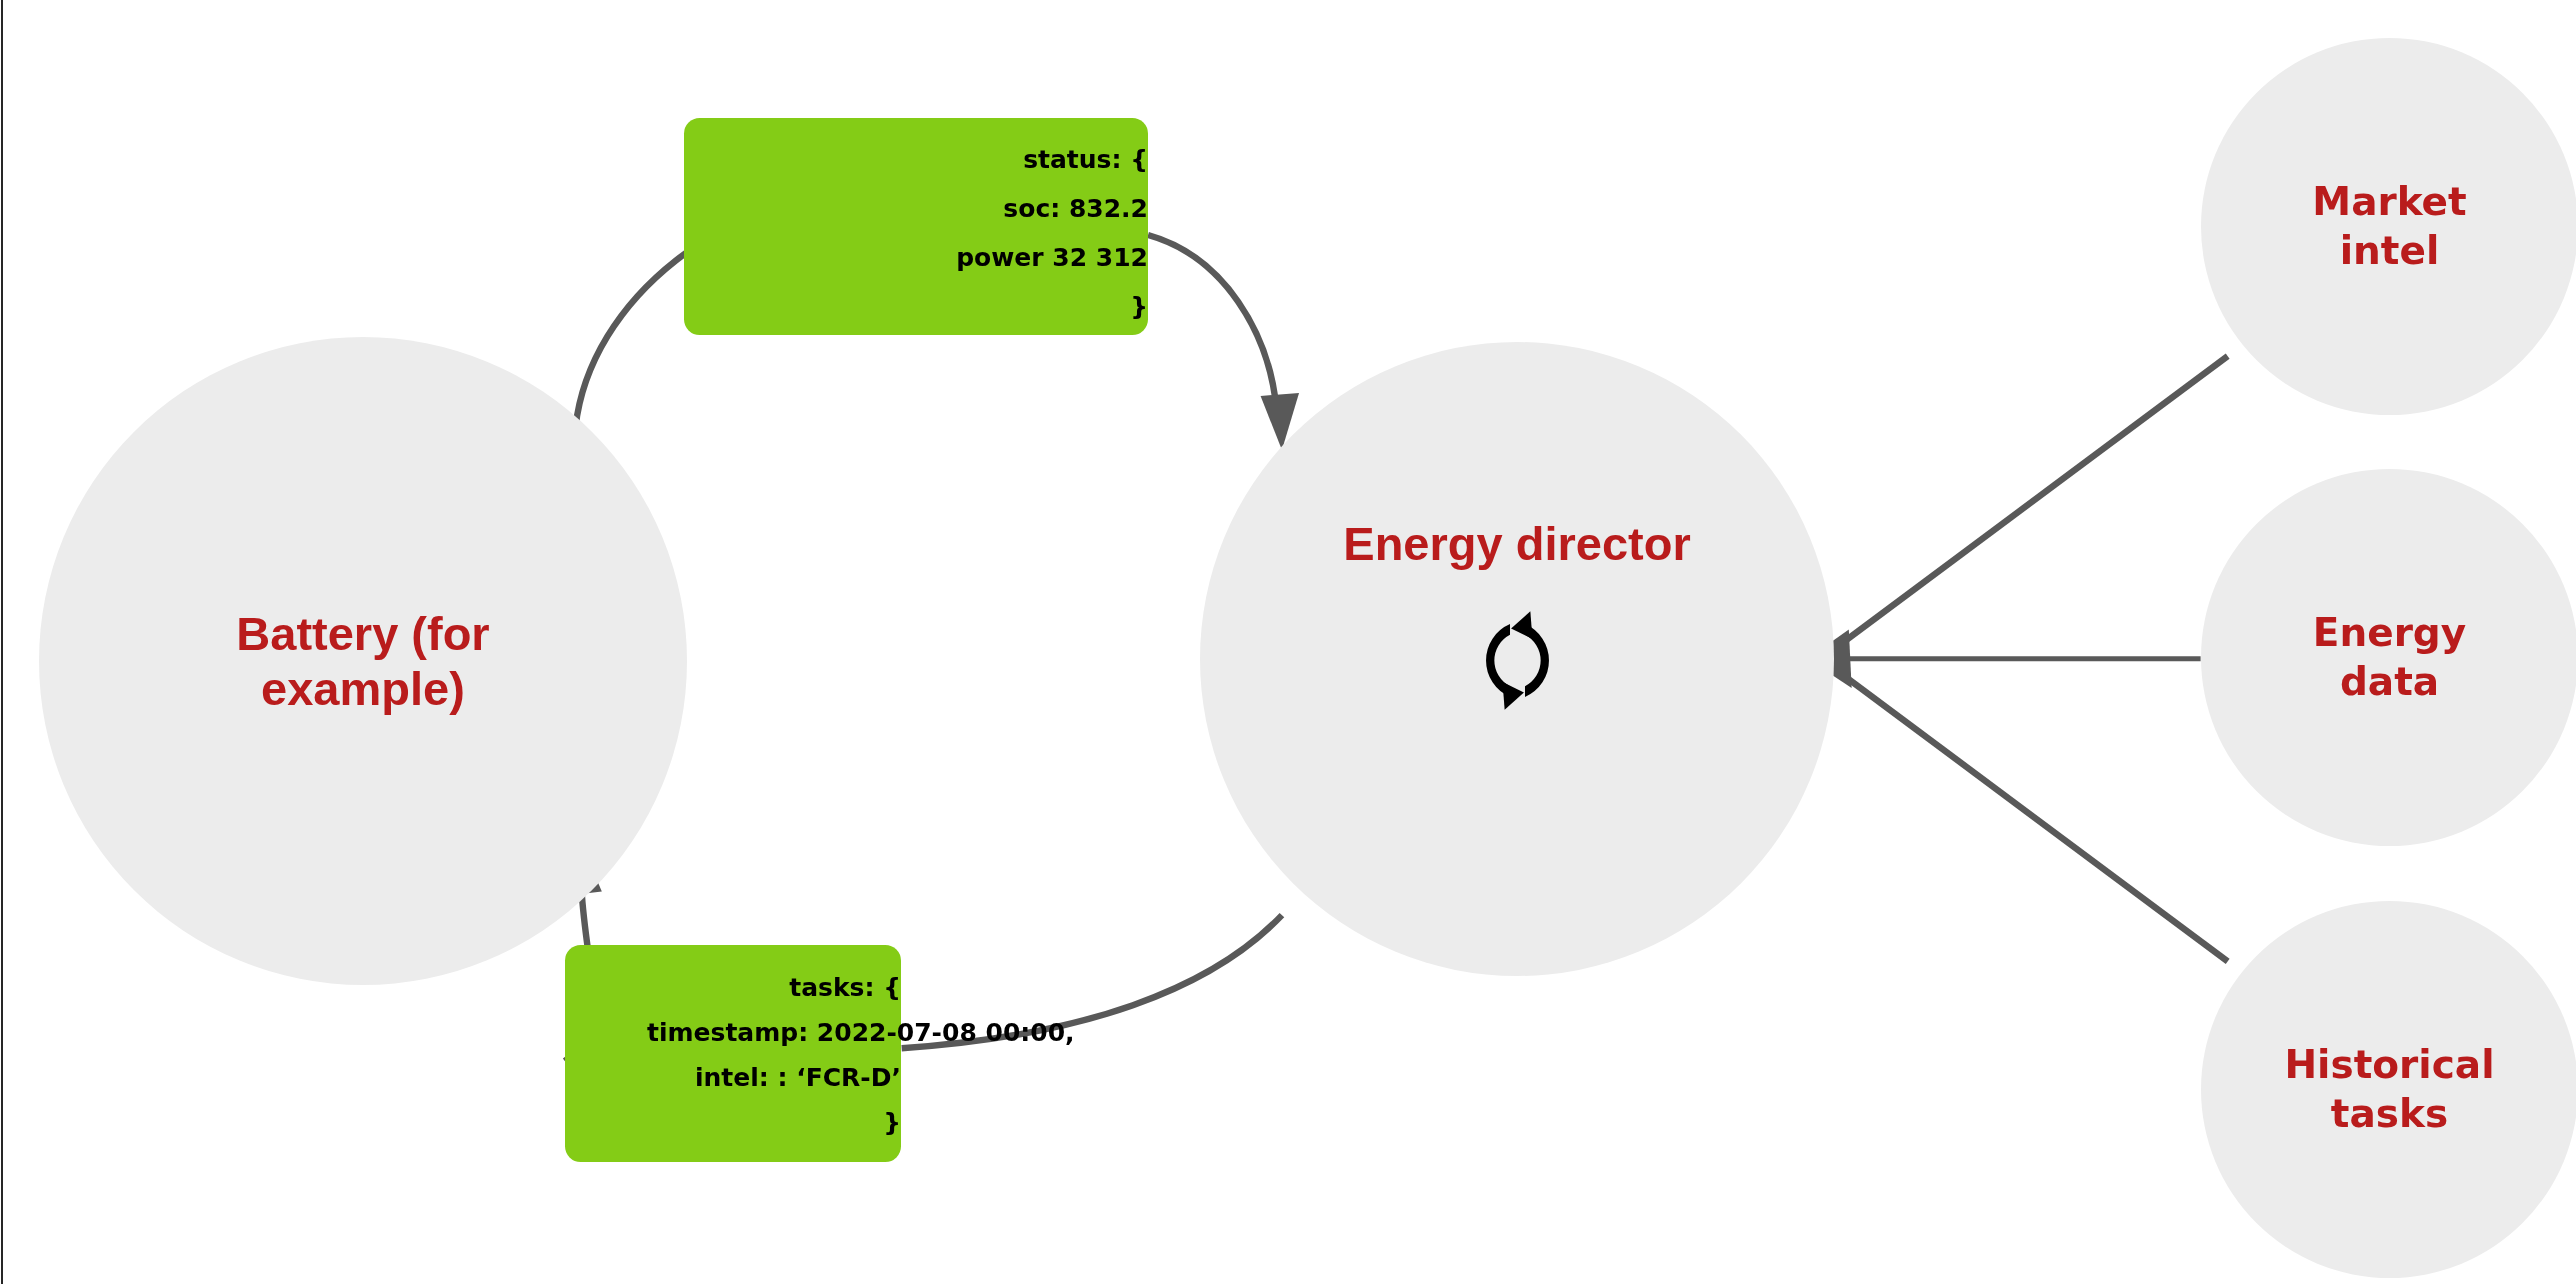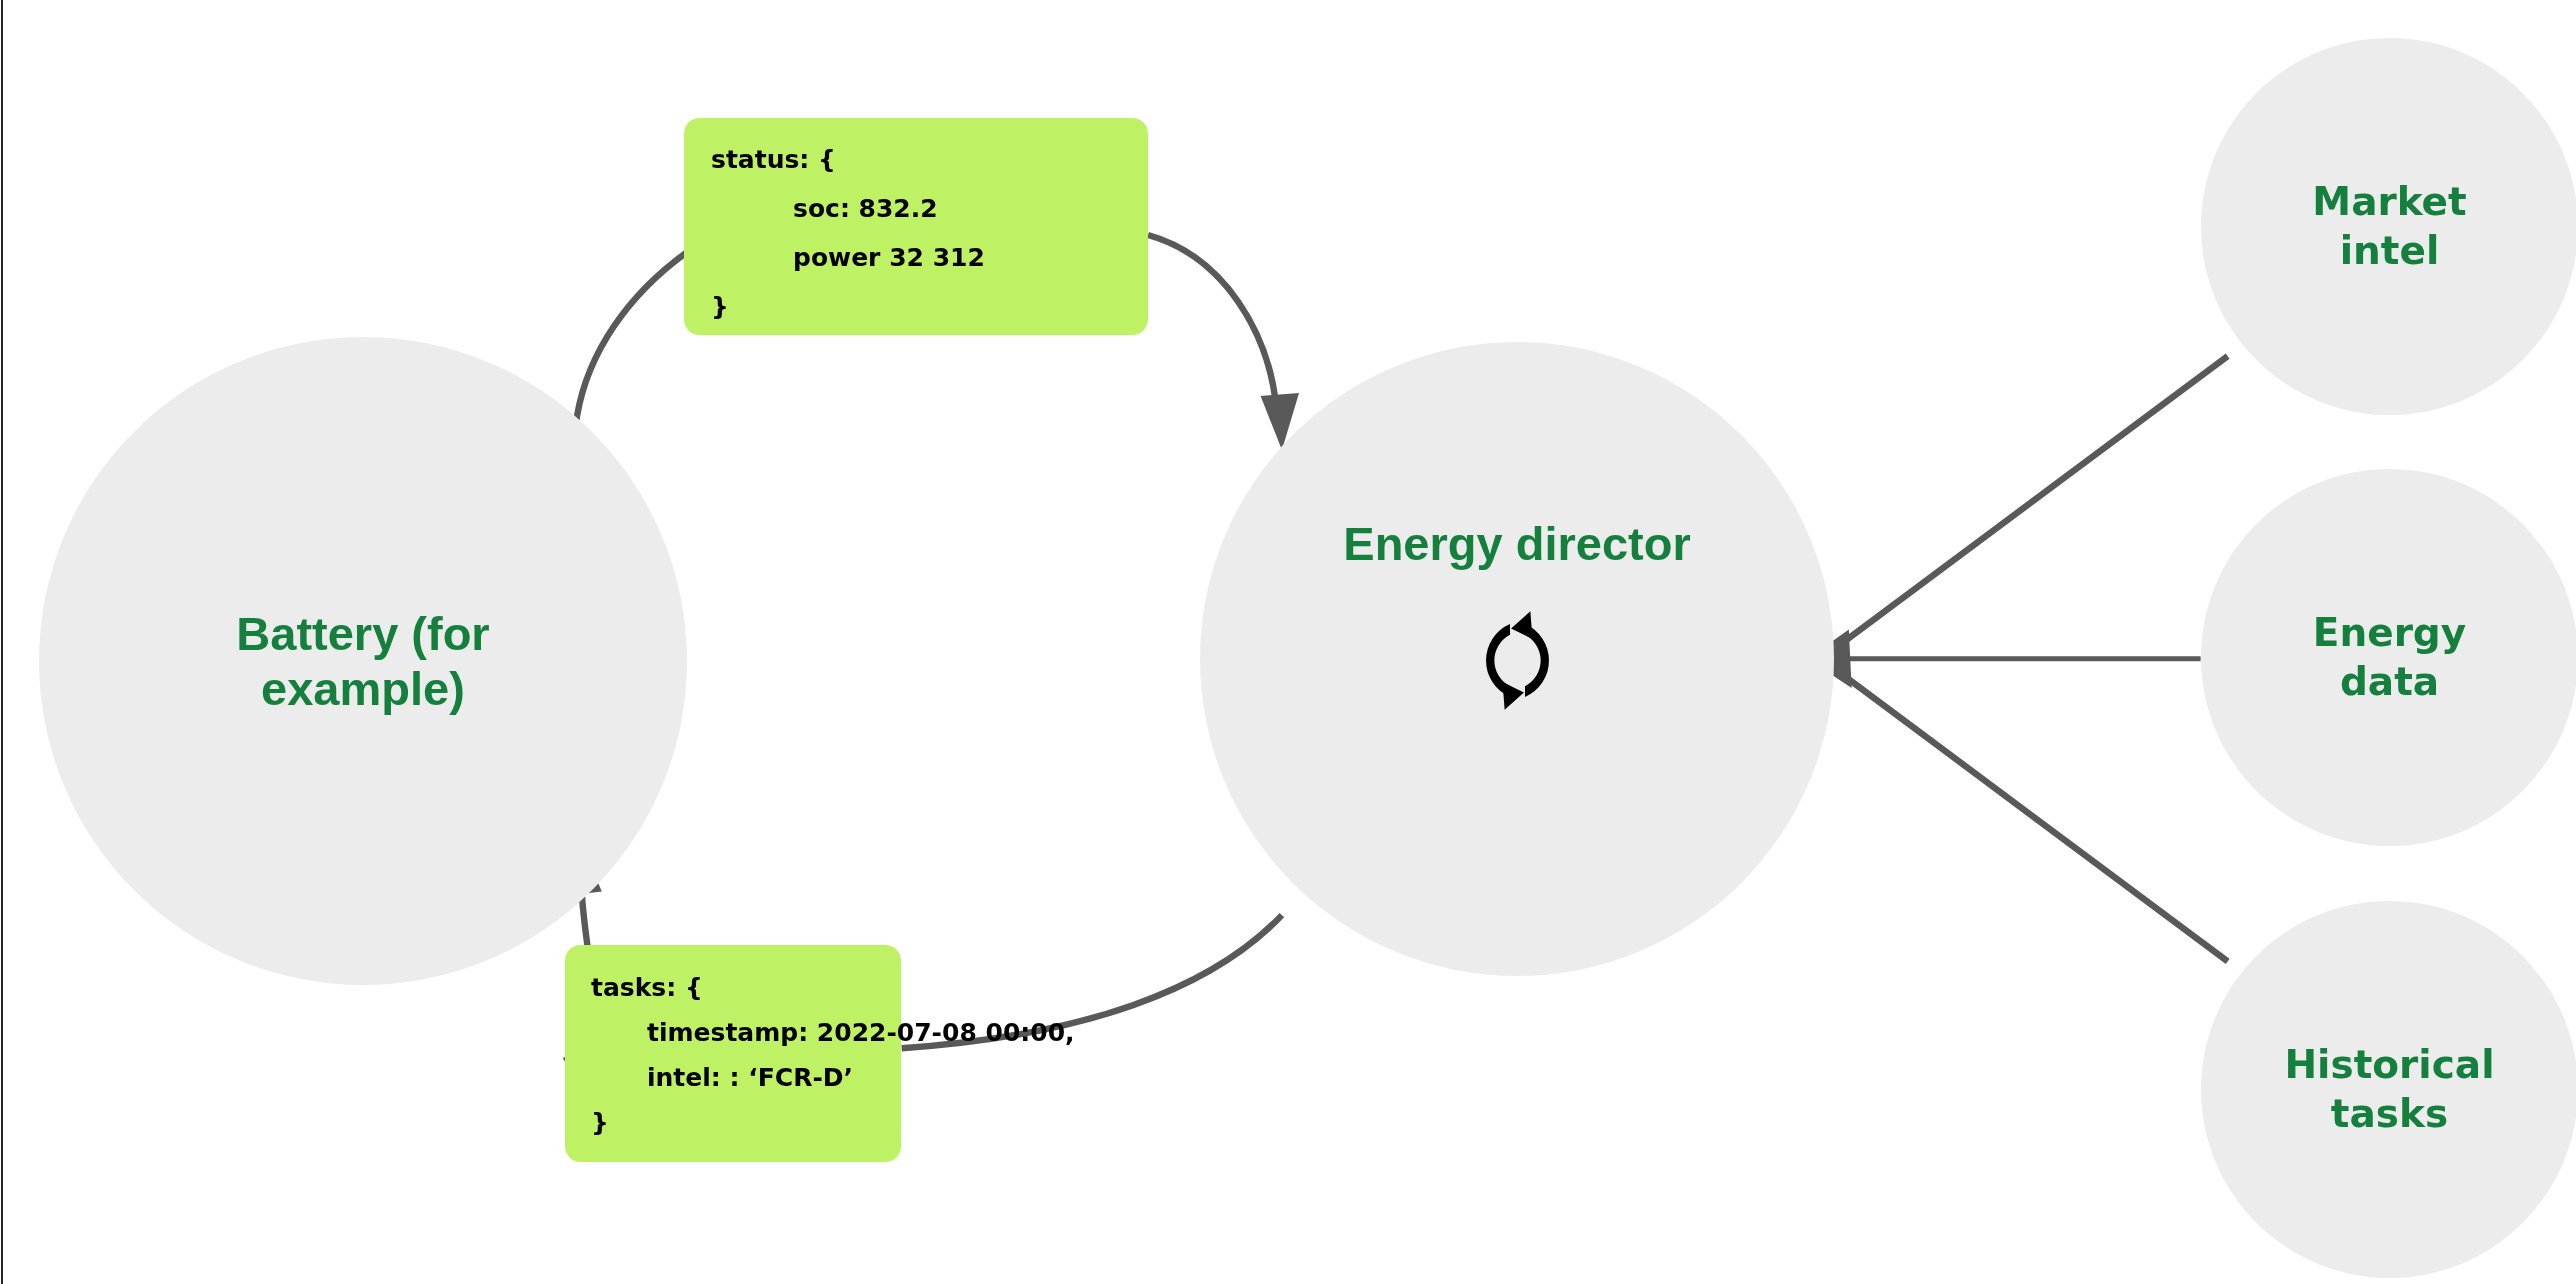--- a/index.html
+++ b/index.html
@@ -38,47 +38,48 @@
     position: absolute;
     border-radius: 50%;
     background: #ECECEC;
     display: flex;
     align-items: center;
     justify-content: center;
     text-align: center;
     box-sizing: border-box;
   }
   .node-label {
-    color: #15803d;
+    color: #b91c1c;
     font-weight: bold;
     line-height: 1.18;
     white-space: pre-line;
     padding: 0 7.1px;
   }
   
   .label-primary {
     font-family: "Liberation Sans", sans-serif;
     font-size: 47px;
     text-align: center;
   }
   
   .label-source {
     font-family: "DejaVu Sans", sans-serif;
     font-size: 39px;
     font-weight: bold;
     line-height: 1.25;
   }
   .code-box {
     position: absolute;
-    background: #bef264;
+    background: #84cc16;
     border-radius: 15.7px;
     box-sizing: border-box;
     font-family: "DejaVu Sans", sans-serif;
     color: #000000;
     font-weight: bold;
+    text-align: right;
   }
   .code-line {
     white-space: pre;
     font-size: 25px;
     line-height: 1.0;
   }
   .code-open   { font-size: 25px; }
   .code-indent { padding-left: 82px; }
   .code-close  { font-size: 25px; }
   #status-box {

